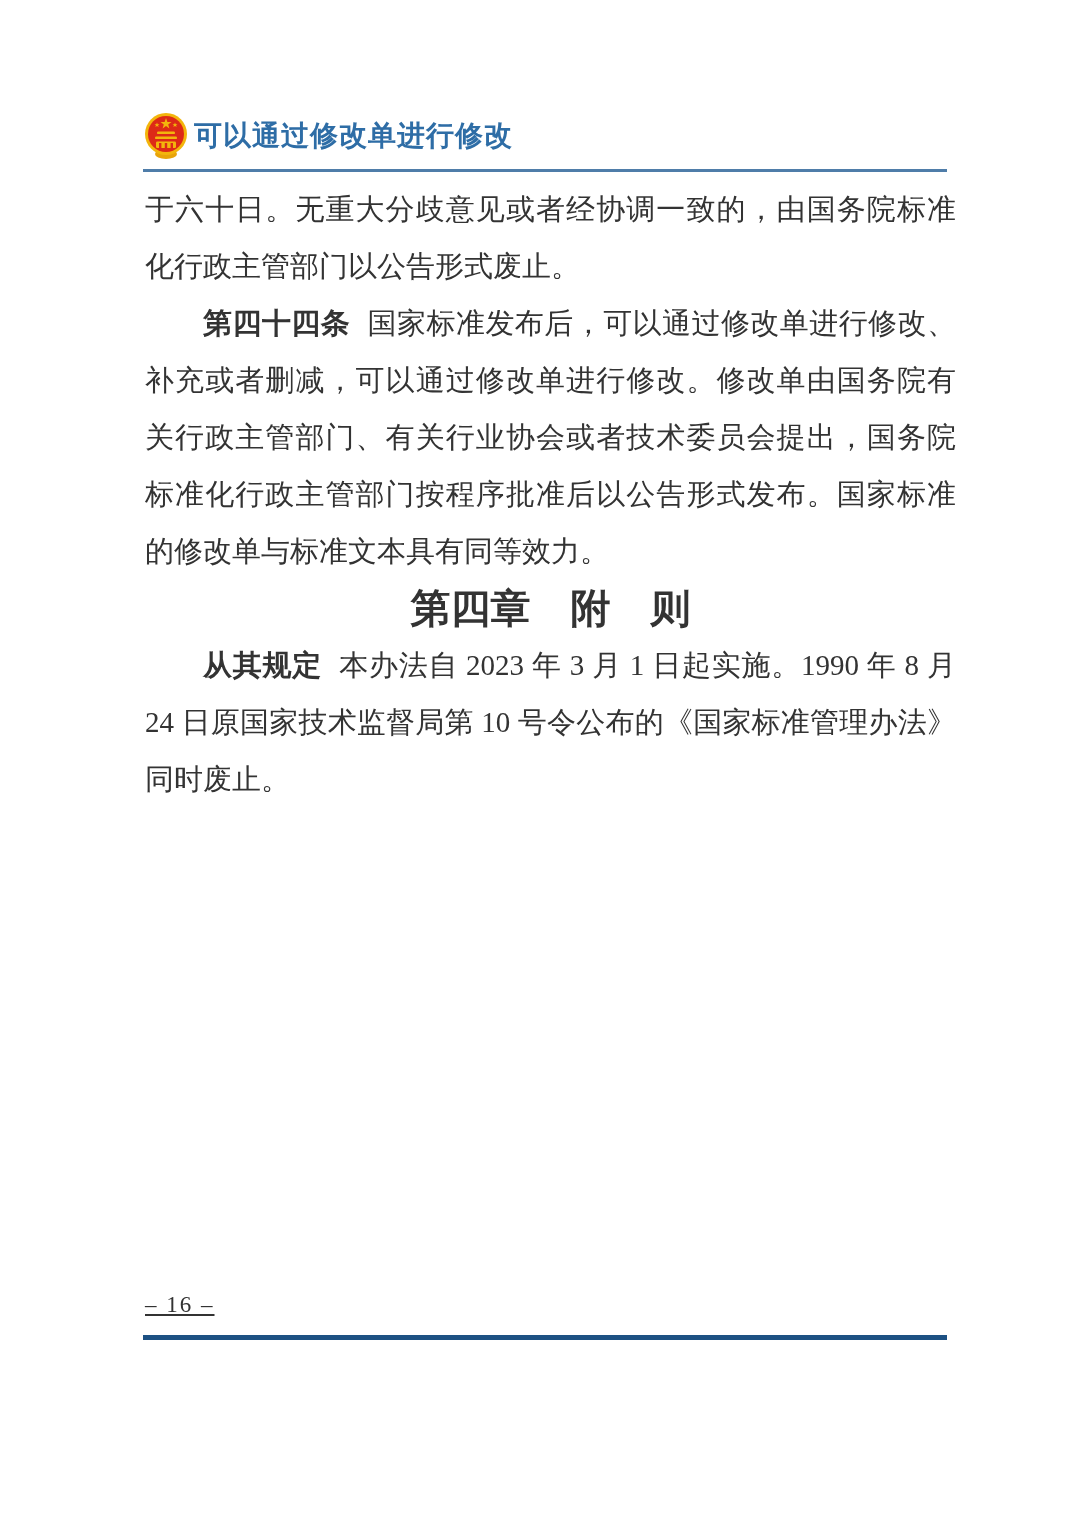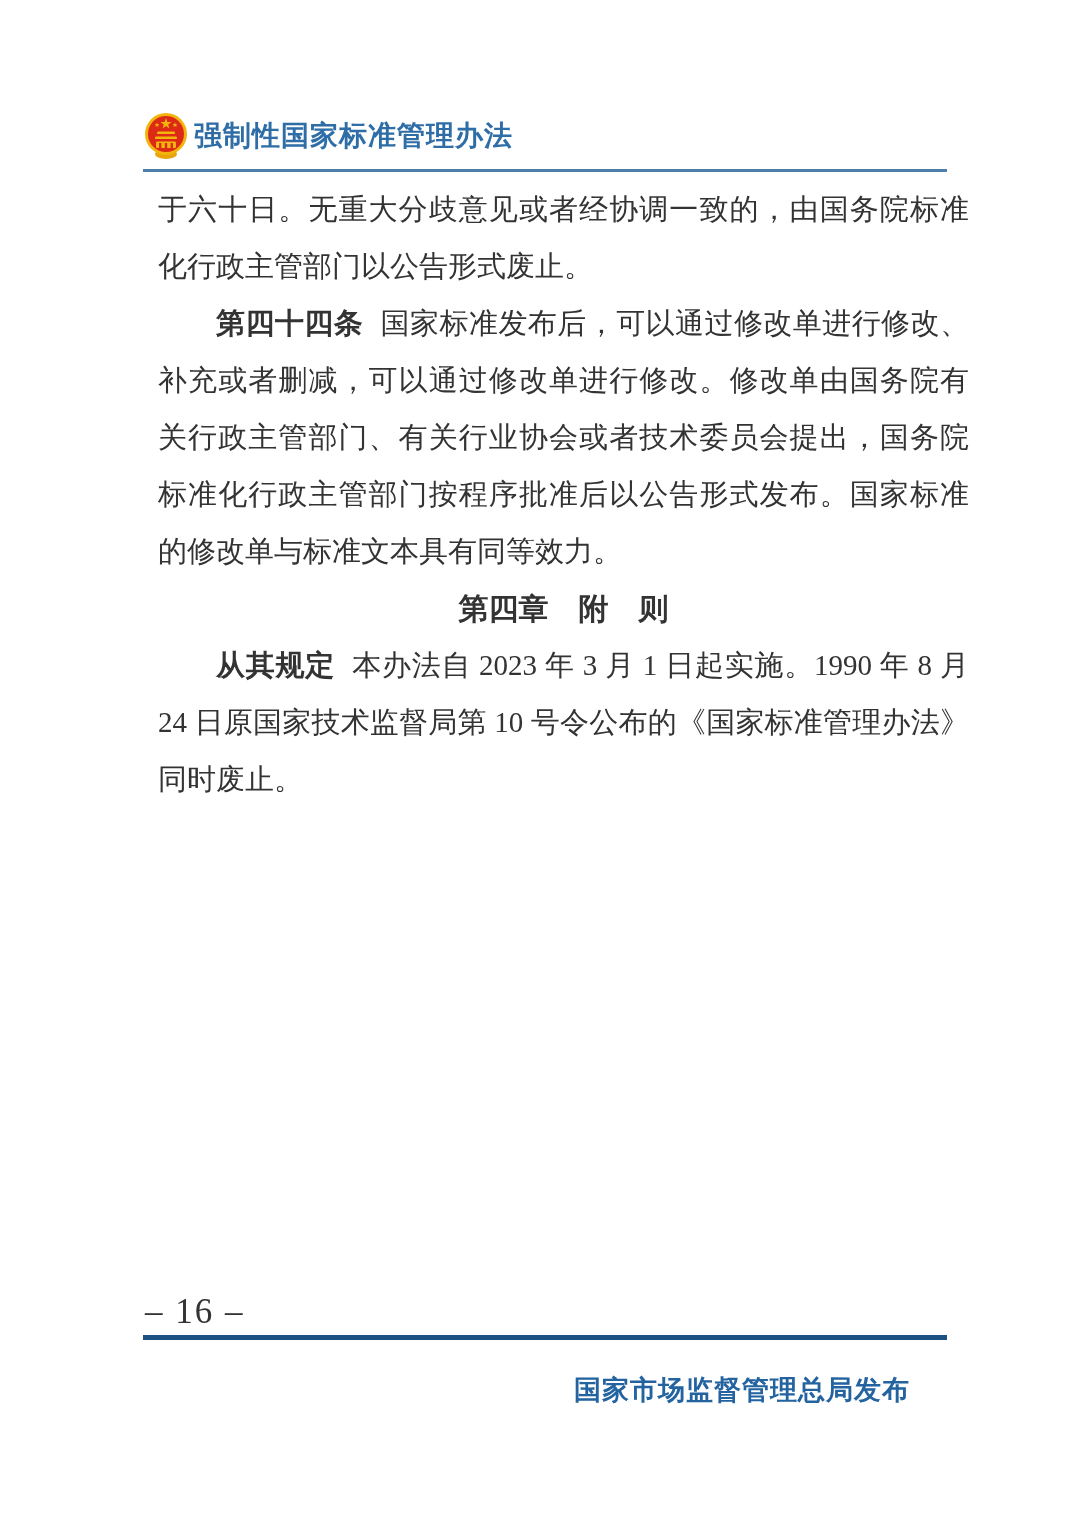--- a/index.html
+++ b/index.html
@@ -20,36 +20,36 @@
     font-family:"Liberation Sans","DejaVu Sans",sans-serif;
     font-size:28px;font-weight:bold;color:#2e6da6;
     letter-spacing:1px;white-space:nowrap;
   }
   .header-rule{
     position:absolute;top:169px;left:143px;width:804px;height:3px;
     background:#4f7da9;
   }
   
   .content{
-    position:absolute;top:181px;left:158px;width:811px;
+    position:absolute;top:181px;left:145px;width:811px;
     font-size:29px;line-height:57px;color:#333333;
     text-align:justify;
   }
   .content p{margin:0;}
   .para-indent{text-indent:58px;}
   .lead{font-weight:bold;margin-right:0.6em;}
   .chapter-heading{
     text-align:center;text-indent:0;
-    font-size:30px;font-weight:bold;color:#333333;
+    font-size:40px;font-weight:bold;color:#333333;
     margin:52px 0 56px 0;line-height:57px;
   }
   
   .page-number{
     position:absolute;left:145px;top:1292px;
-    font-size:35px;color:#333333;letter-spacing:2px;
+    font-size:23px;color:#333333;letter-spacing:2px;text-decoration:underline;
   }
   .footer-rule{
     position:absolute;top:1335px;left:143px;width:804px;height:5px;
     background:#1d5183;
   }
   .footer-publisher{
     position:absolute;top:1372px;right:170px;
     font-family:"Liberation Sans","DejaVu Sans",sans-serif;
     font-size:27px;font-weight:bold;color:#2363a0;
     letter-spacing:1px;white-space:nowrap;
@@ -68,30 +68,29 @@
       <polygon fill="#f3b50c" points="22,6 23.4,10 27.5,10 24.2,12.5 25.4,16.5 22,14 18.6,16.5 19.8,12.5 16.5,10 20.6,10"></polygon>
       <polygon fill="#f3b50c" points="13,10.5 13.7,12.2 15.5,12.2 14.1,13.3 14.6,15 13,14 11.4,15 11.9,13.3 10.5,12.2 12.3,12.2"></polygon>
       <polygon fill="#f3b50c" points="31,10.5 31.7,12.2 33.5,12.2 32.1,13.3 32.6,15 31,14 29.4,15 29.9,13.3 28.5,12.2 30.3,12.2"></polygon>
       <rect x="13" y="19.5" width="18" height="2.6" rx="1.2" fill="#f3b50c"></rect>
       <rect x="11" y="24.5" width="22" height="2.6" rx="1.2" fill="#f3b50c"></rect>
       <rect x="12" y="29.5" width="20" height="6.5" rx="1.2" fill="#f3b50c"></rect>
       <rect x="15" y="31" width="2.4" height="5" fill="#dd2a17"></rect>
       <rect x="20.8" y="31" width="2.4" height="5" fill="#dd2a17"></rect>
       <rect x="26.6" y="31" width="2.4" height="5" fill="#dd2a17"></rect>
     </svg>
-    <span class="header-title">强制性国家标准管理办法</span>
+    <span class="header-title">可以通过修改单进行修改</span>
   </div>
   <div class="header-rule"></div>
 
   <div class="content">
     <p><span>于六十日。无重大分歧意见或者经协调一致的，由国务院标准化行政主管部门以公告形式废止。</span></p>
     <p class="para-indent"><span class="lead">第四十四条</span><span>国家标准发布后，可以通过修改单进行修改、补充或者删减，可以通过修改单进行修改。修改单由国务院有关行政主管部门、有关行业协会或者技术委员会提出，国务院标准化行政主管部门按程序批准后以公告形式发布。国家标准的修改单与标准文本具有同等效力。</span></p>
 
     <p class="chapter-heading">第四章　附　则</p>
 
     <p class="para-indent"><span class="lead">从其规定</span><span>本办法自 2023 年 3 月 1 日起实施。1990 年 8 月 24 日原国家技术监督局第 10 号令公布的《国家标准管理办法》同时废止。</span></p>
   </div>
 
   <div class="page-number">– 16 –</div>
   <div class="footer-rule"></div>
-  <div class="footer-publisher">国家市场监督管理总局发布</div>
 
 </div>
 
 </body></html>

